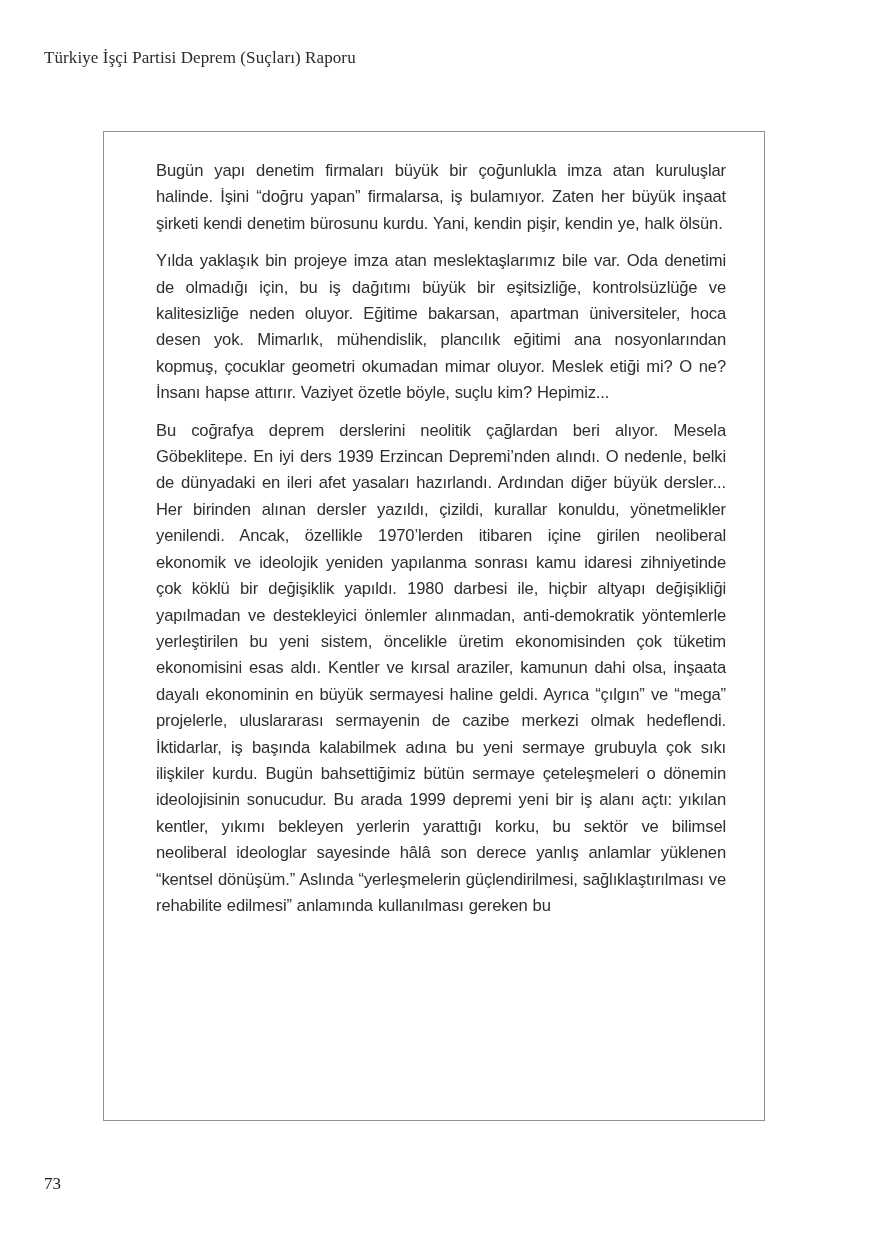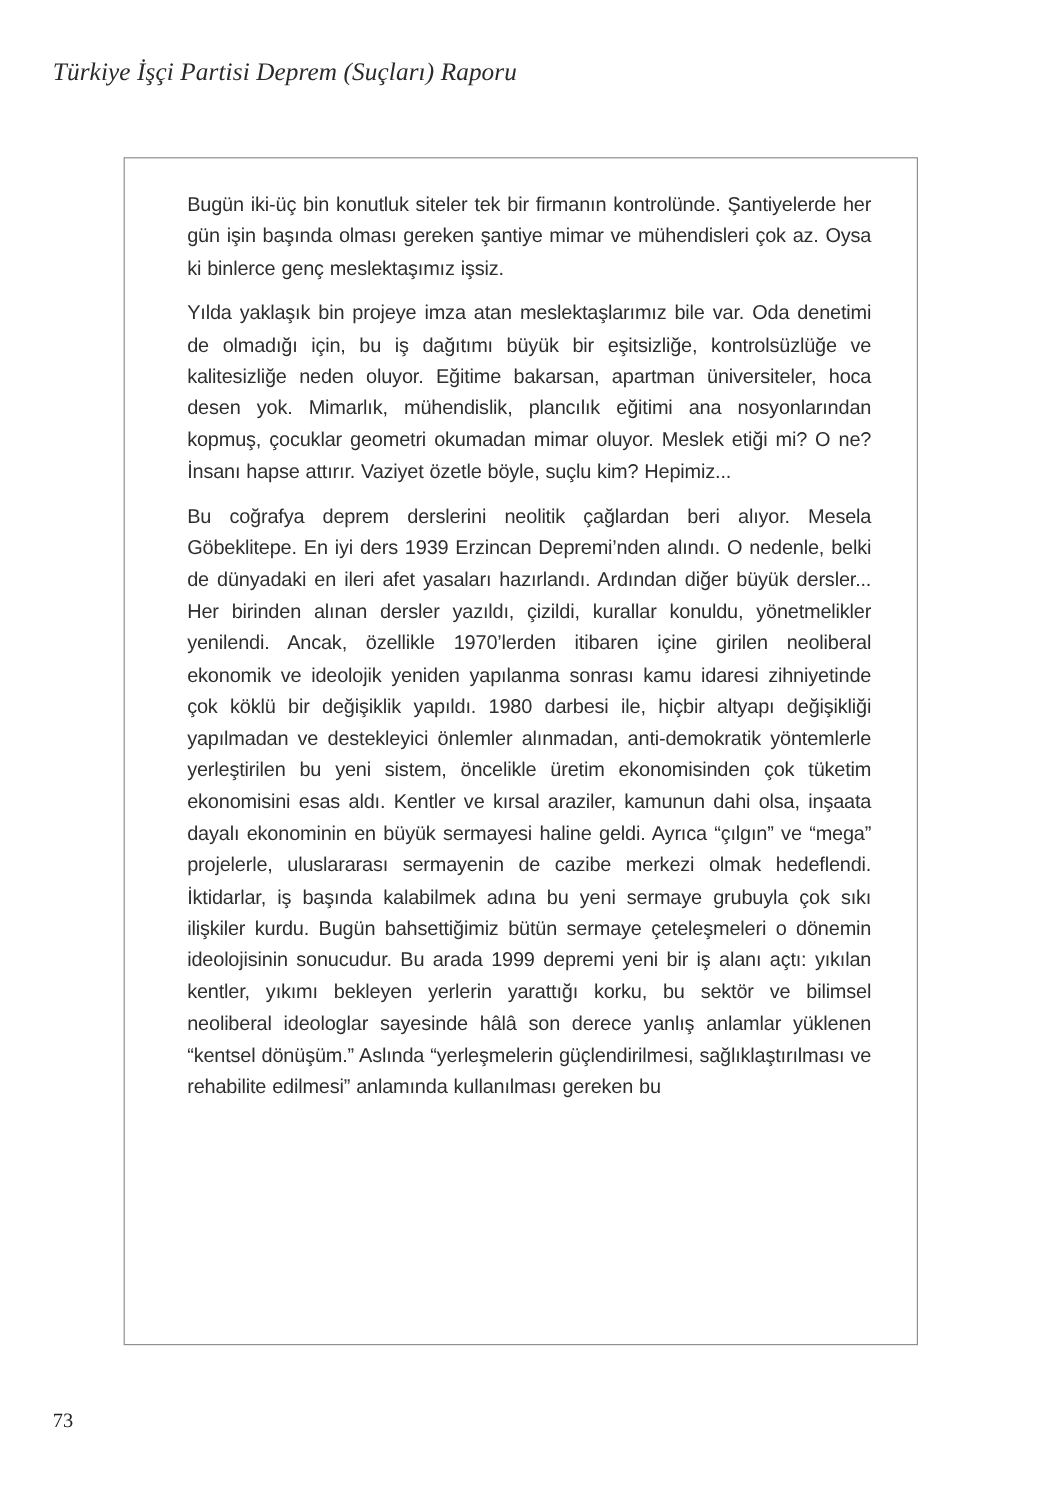--- a/index.html
+++ b/index.html
@@ -13,22 +13,21 @@
     position: relative;
     font-family: "Liberation Sans", sans-serif;
     color: #2b2b2b;
     overflow: hidden;
   }
   .running-header {
     position: absolute;
     left: 44px;
     top: 48px;
     font-family: "Liberation Serif", serif;
-    font-style: italic;
-    font-size: 21px;
+    font-size: 17px;
     color: #2a2a2a;
     letter-spacing: 0.1px;
   }
   .content-box {
     position: absolute;
     left: 103px;
     top: 131px;
     width: 662px;
     box-sizing: border-box;
     border: 1px solid #8f8f8f;
@@ -60,20 +59,20 @@
   }
 </style>
 </head>
 <body>
 
 <div>
 
   <div class="running-header">Türkiye İşçi Partisi Deprem (Suçları) Raporu</div>
 
   <div class="content-box">
-    <p>Bugün iki-üç bin konutluk siteler tek bir firmanın kontrolünde. Şantiyelerde her gün işin başında olması gereken şantiye mimar ve mühendisleri çok az. Oysa ki binlerce genç meslektaşımız işsiz.</p>
+    <p>Bugün yapı denetim firmaları büyük bir çoğunlukla imza atan kuruluşlar halinde. İşini “doğru yapan” firmalarsa, iş bulamıyor. Zaten her büyük inşaat şirketi kendi denetim bürosunu kurdu. Yani, kendin pişir, kendin ye, halk ölsün.</p>
     <p>Yılda yaklaşık bin projeye imza atan meslektaşlarımız bile var. Oda denetimi de olmadığı için, bu iş dağıtımı büyük bir eşitsizliğe, kontrolsüzlüğe ve kalitesizliğe neden oluyor. Eğitime bakarsan, apartman üniversiteler, hoca desen yok. Mimarlık, mühendislik, plancılık eğitimi ana nosyonlarından kopmuş, çocuklar geometri okumadan mimar oluyor. Meslek etiği mi? O ne? İnsanı hapse attırır. Vaziyet özetle böyle, suçlu kim? Hepimiz...</p>
     <p>Bu coğrafya deprem derslerini neolitik çağlardan beri alıyor. Mesela Göbeklitepe. En iyi ders 1939 Erzincan Depremi’nden alındı. O nedenle, belki de dünyadaki en ileri afet yasaları hazırlandı. Ardından diğer büyük dersler... Her birinden alınan dersler yazıldı, çizildi, kurallar konuldu, yönetmelikler yenilendi. Ancak, özellikle 1970’lerden itibaren içine girilen neoliberal ekonomik ve ideolojik yeniden yapılanma sonrası kamu idaresi zihniyetinde çok köklü bir değişiklik yapıldı. 1980 darbesi ile, hiçbir altyapı değişikliği yapılmadan ve destekleyici önlemler alınmadan, anti-demokratik yöntemlerle yerleştirilen bu yeni sistem, öncelikle üretim ekonomisinden çok tüketim ekonomisini esas aldı. Kentler ve kırsal araziler, kamunun dahi olsa, inşaata dayalı ekonominin en büyük sermayesi haline geldi. Ayrıca “çılgın” ve “mega” projelerle, uluslararası sermayenin de cazibe merkezi olmak hedeflendi. İktidarlar, iş başında kalabilmek adına bu yeni sermaye grubuyla çok sıkı ilişkiler kurdu. Bugün bahsettiğimiz bütün sermaye çeteleşmeleri o dönemin ideolojisinin sonucudur. Bu arada 1999 depremi yeni bir iş alanı açtı: yıkılan kentler, yıkımı bekleyen yerlerin yarattığı korku, bu sektör ve bilimsel neoliberal ideologlar sayesinde hâlâ son derece yanlış anlamlar yüklenen “kentsel dönüşüm.” Aslında “yerleşmelerin güçlendirilmesi, sağlıklaştırılması ve rehabilite edilmesi” anlamında kullanılması gereken bu</p>
   </div>
 
   <div class="page-number">73</div>
 
 </div>
 
 </body></html>

